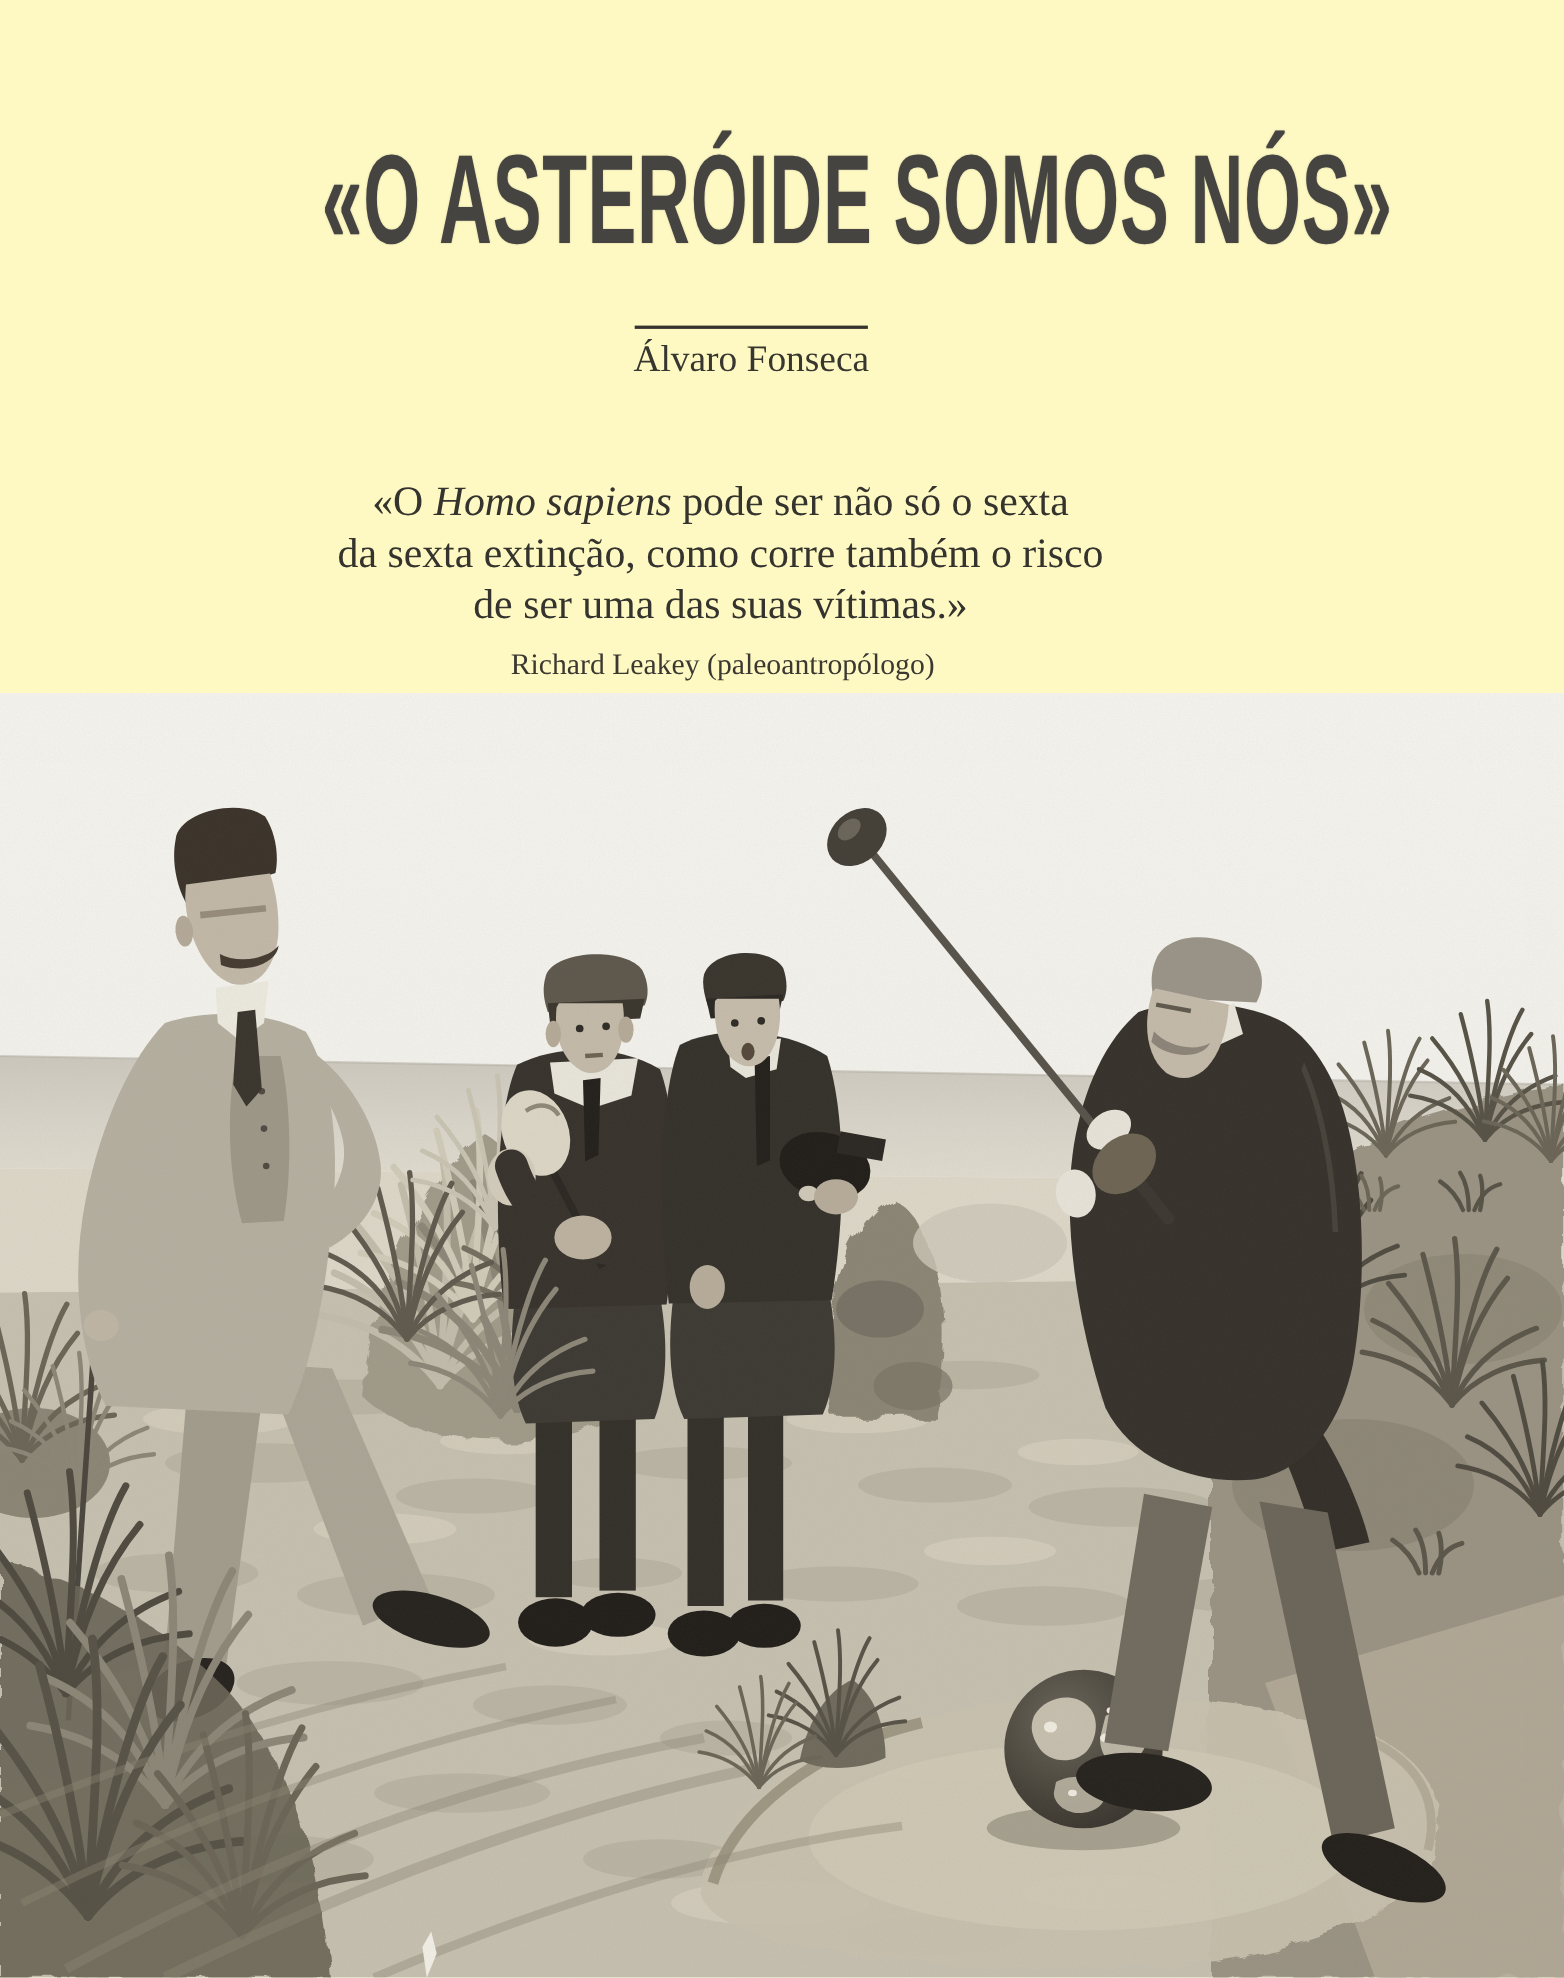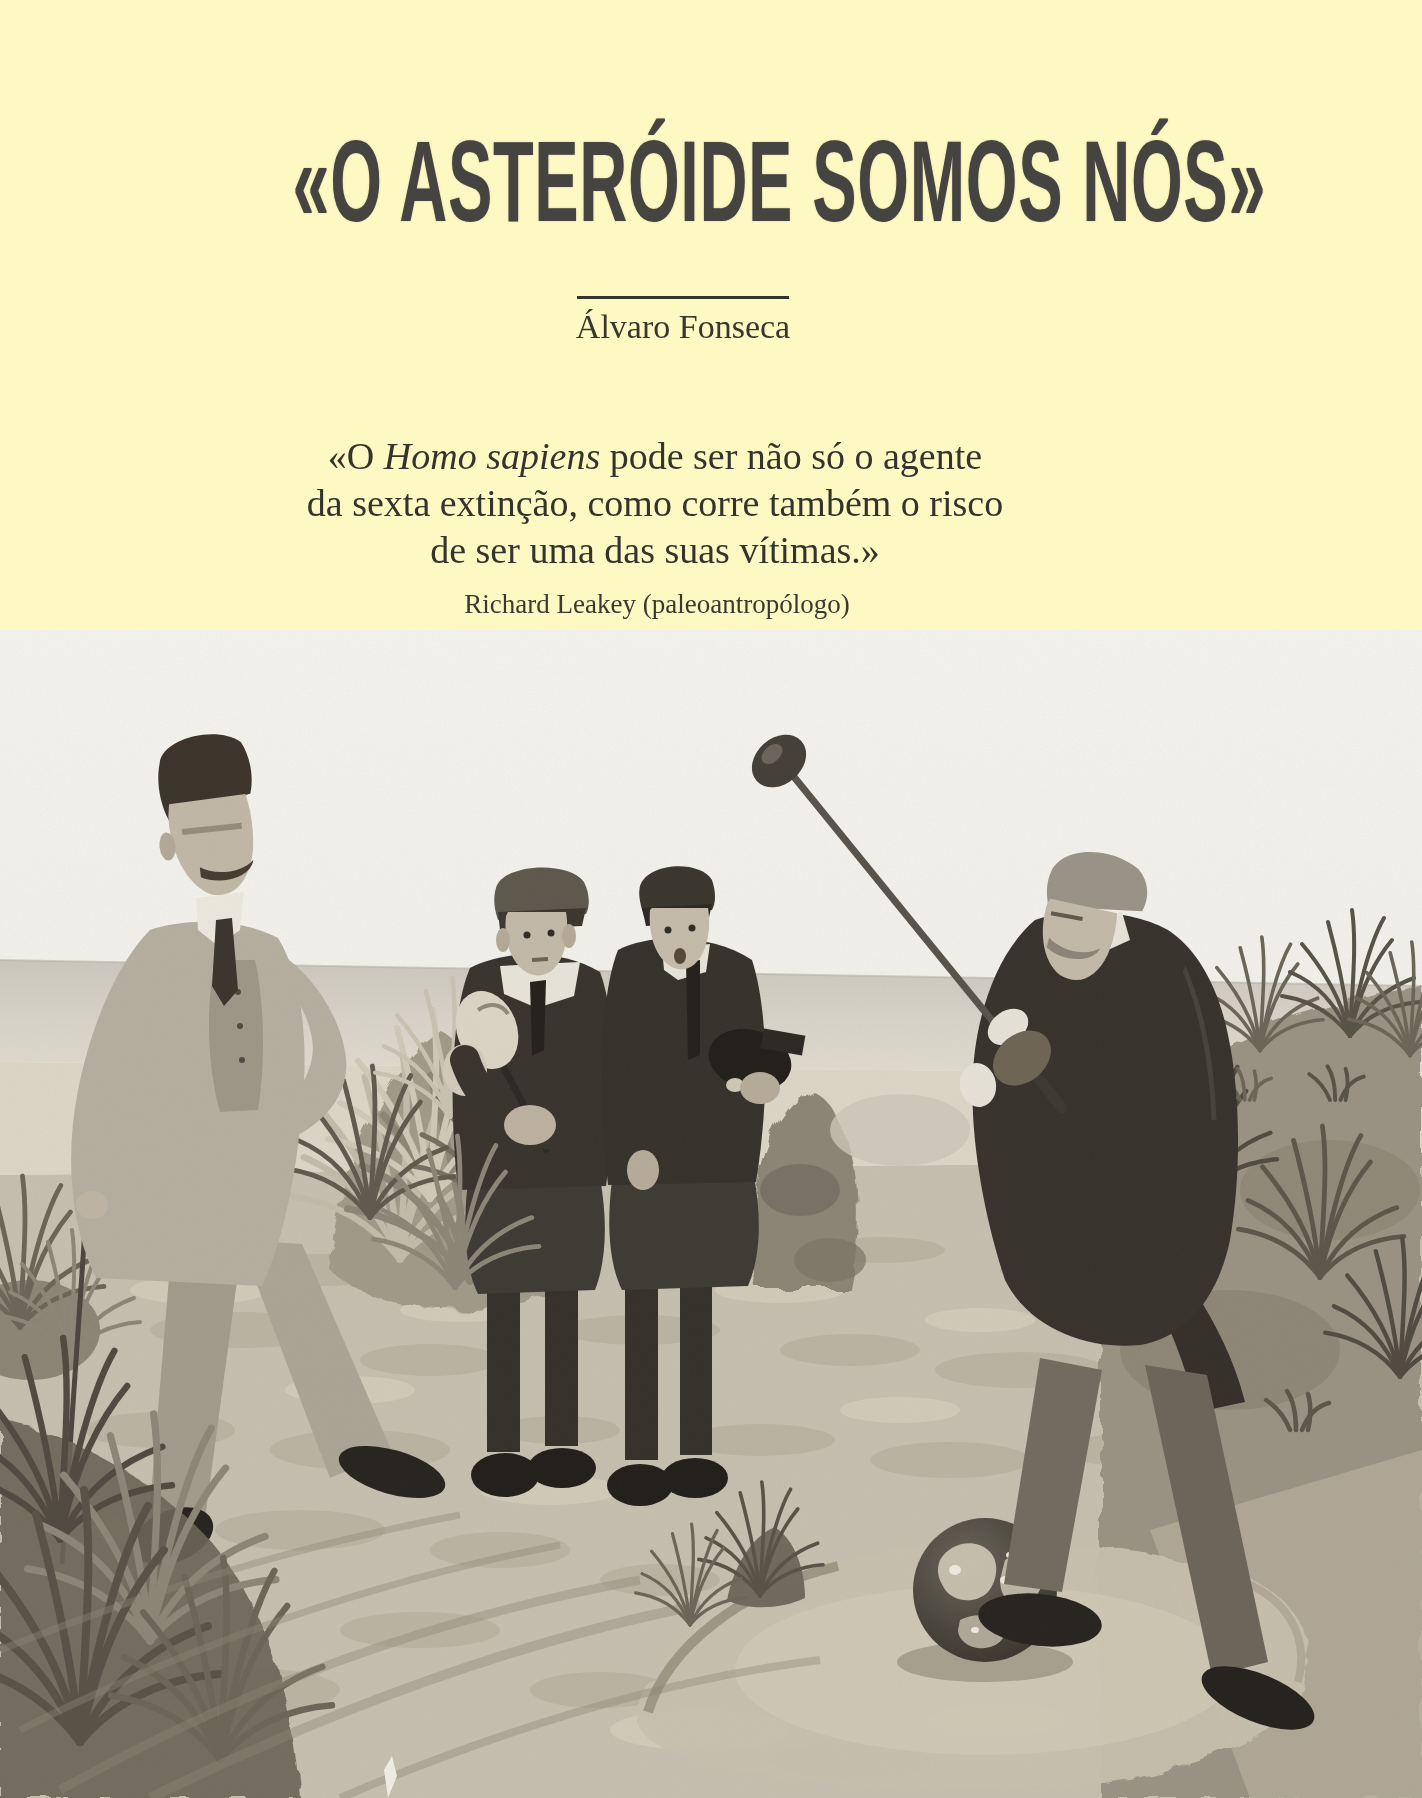--- a/index.html
+++ b/index.html
@@ -33,21 +33,21 @@
 <div class="page">
 
   <h1 class="center-line article-title"><span class="squeeze">«O ASTERÓIDE SOMOS NÓS»</span></h1>
 
 
   <div class="author-rule"></div>
 
   <div class="center-line author-name">Álvaro Fonseca</div>
 
   <div class="center-line epigraph">
-    <div><span>«O </span><span class="it">Homo sapiens</span><span> pode ser não só o agente</span></div>
+    <div><span>«O </span><span class="it">Homo sapiens</span><span> pode ser não só o sexta</span></div>
     <div>da sexta extinção, como corre também o risco</div>
     <div>de ser uma das suas vítimas.»</div>
   </div>
 
   <div class="center-line quote-attribution">Richard Leakey (paleoantropólogo)</div>
 
   <div class="photo-wrap">
   <svg width="1422" height="1168" viewBox="0 0 1422 1168" role="img" xmlns="http://www.w3.org/2000/svg" aria-label="Fotografia a preto e branco nas dunas: dois homens e dois rapazes; à direita, um golfista ergue o taco para bater numa bola pintada como o globo terrestre, pousada sobre um tapete na areia.">
     <defs>
       <linearGradient id="sky" x1="0" y1="0" x2="0" y2="1">

